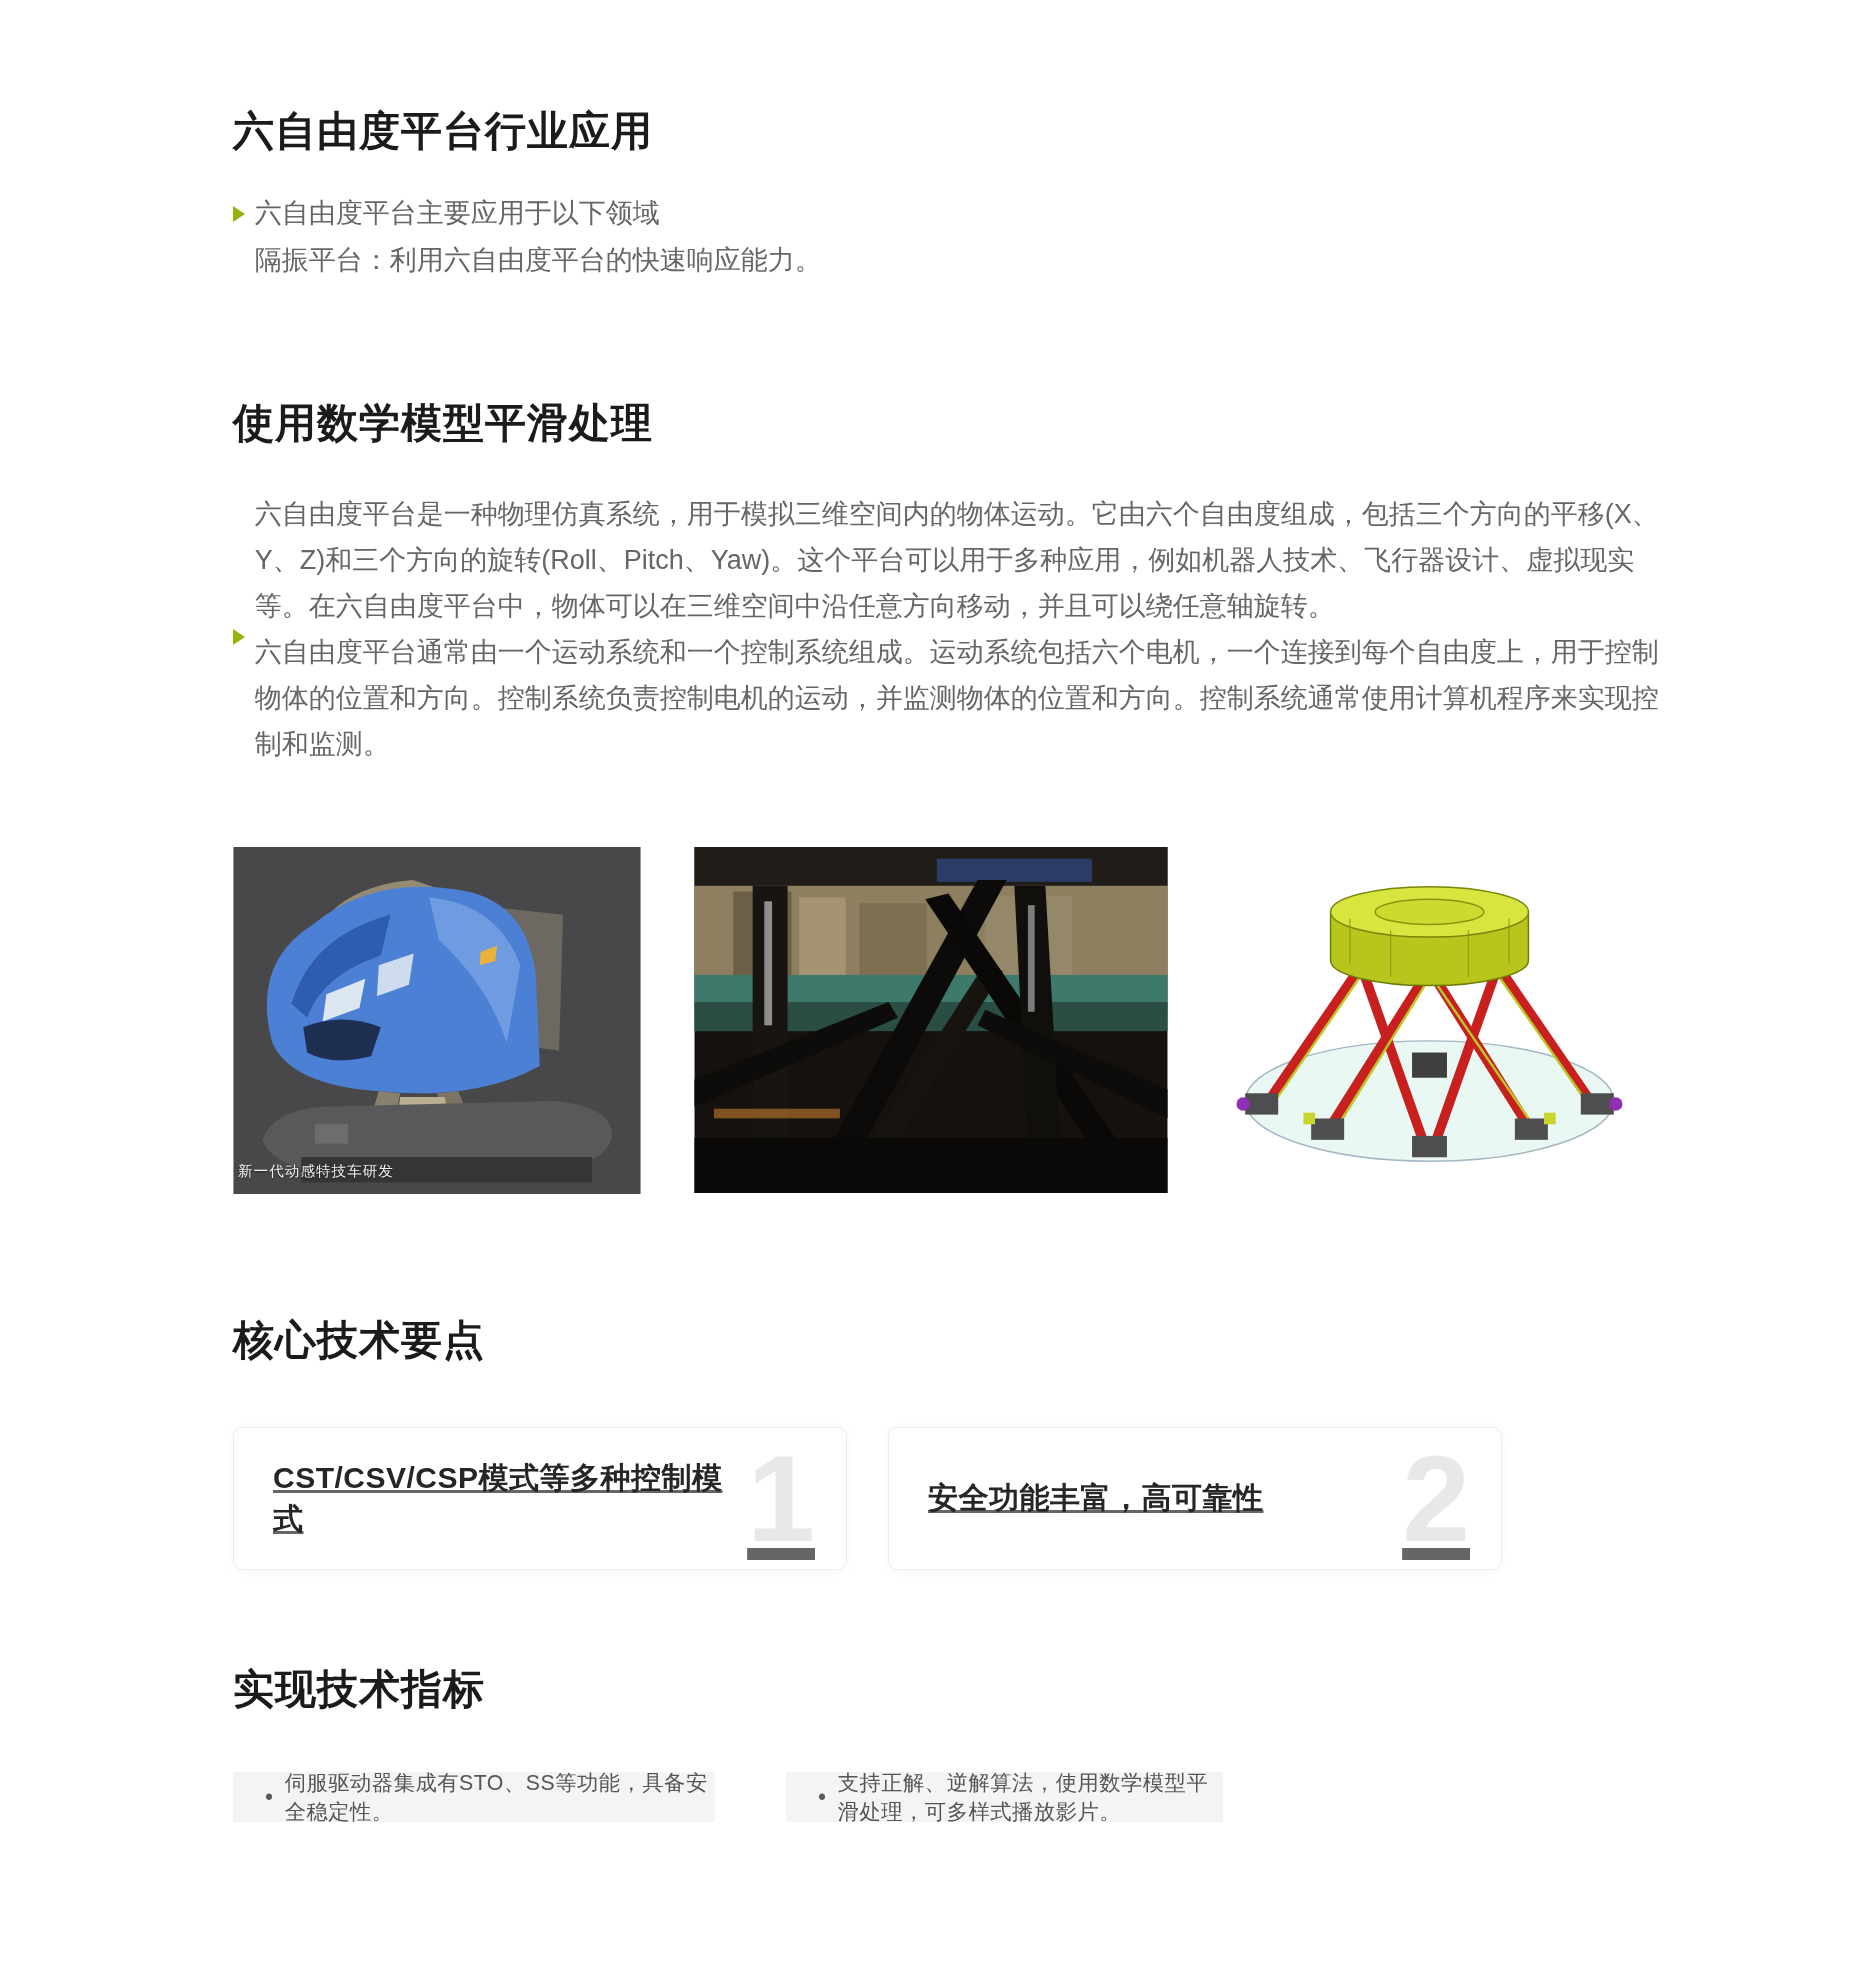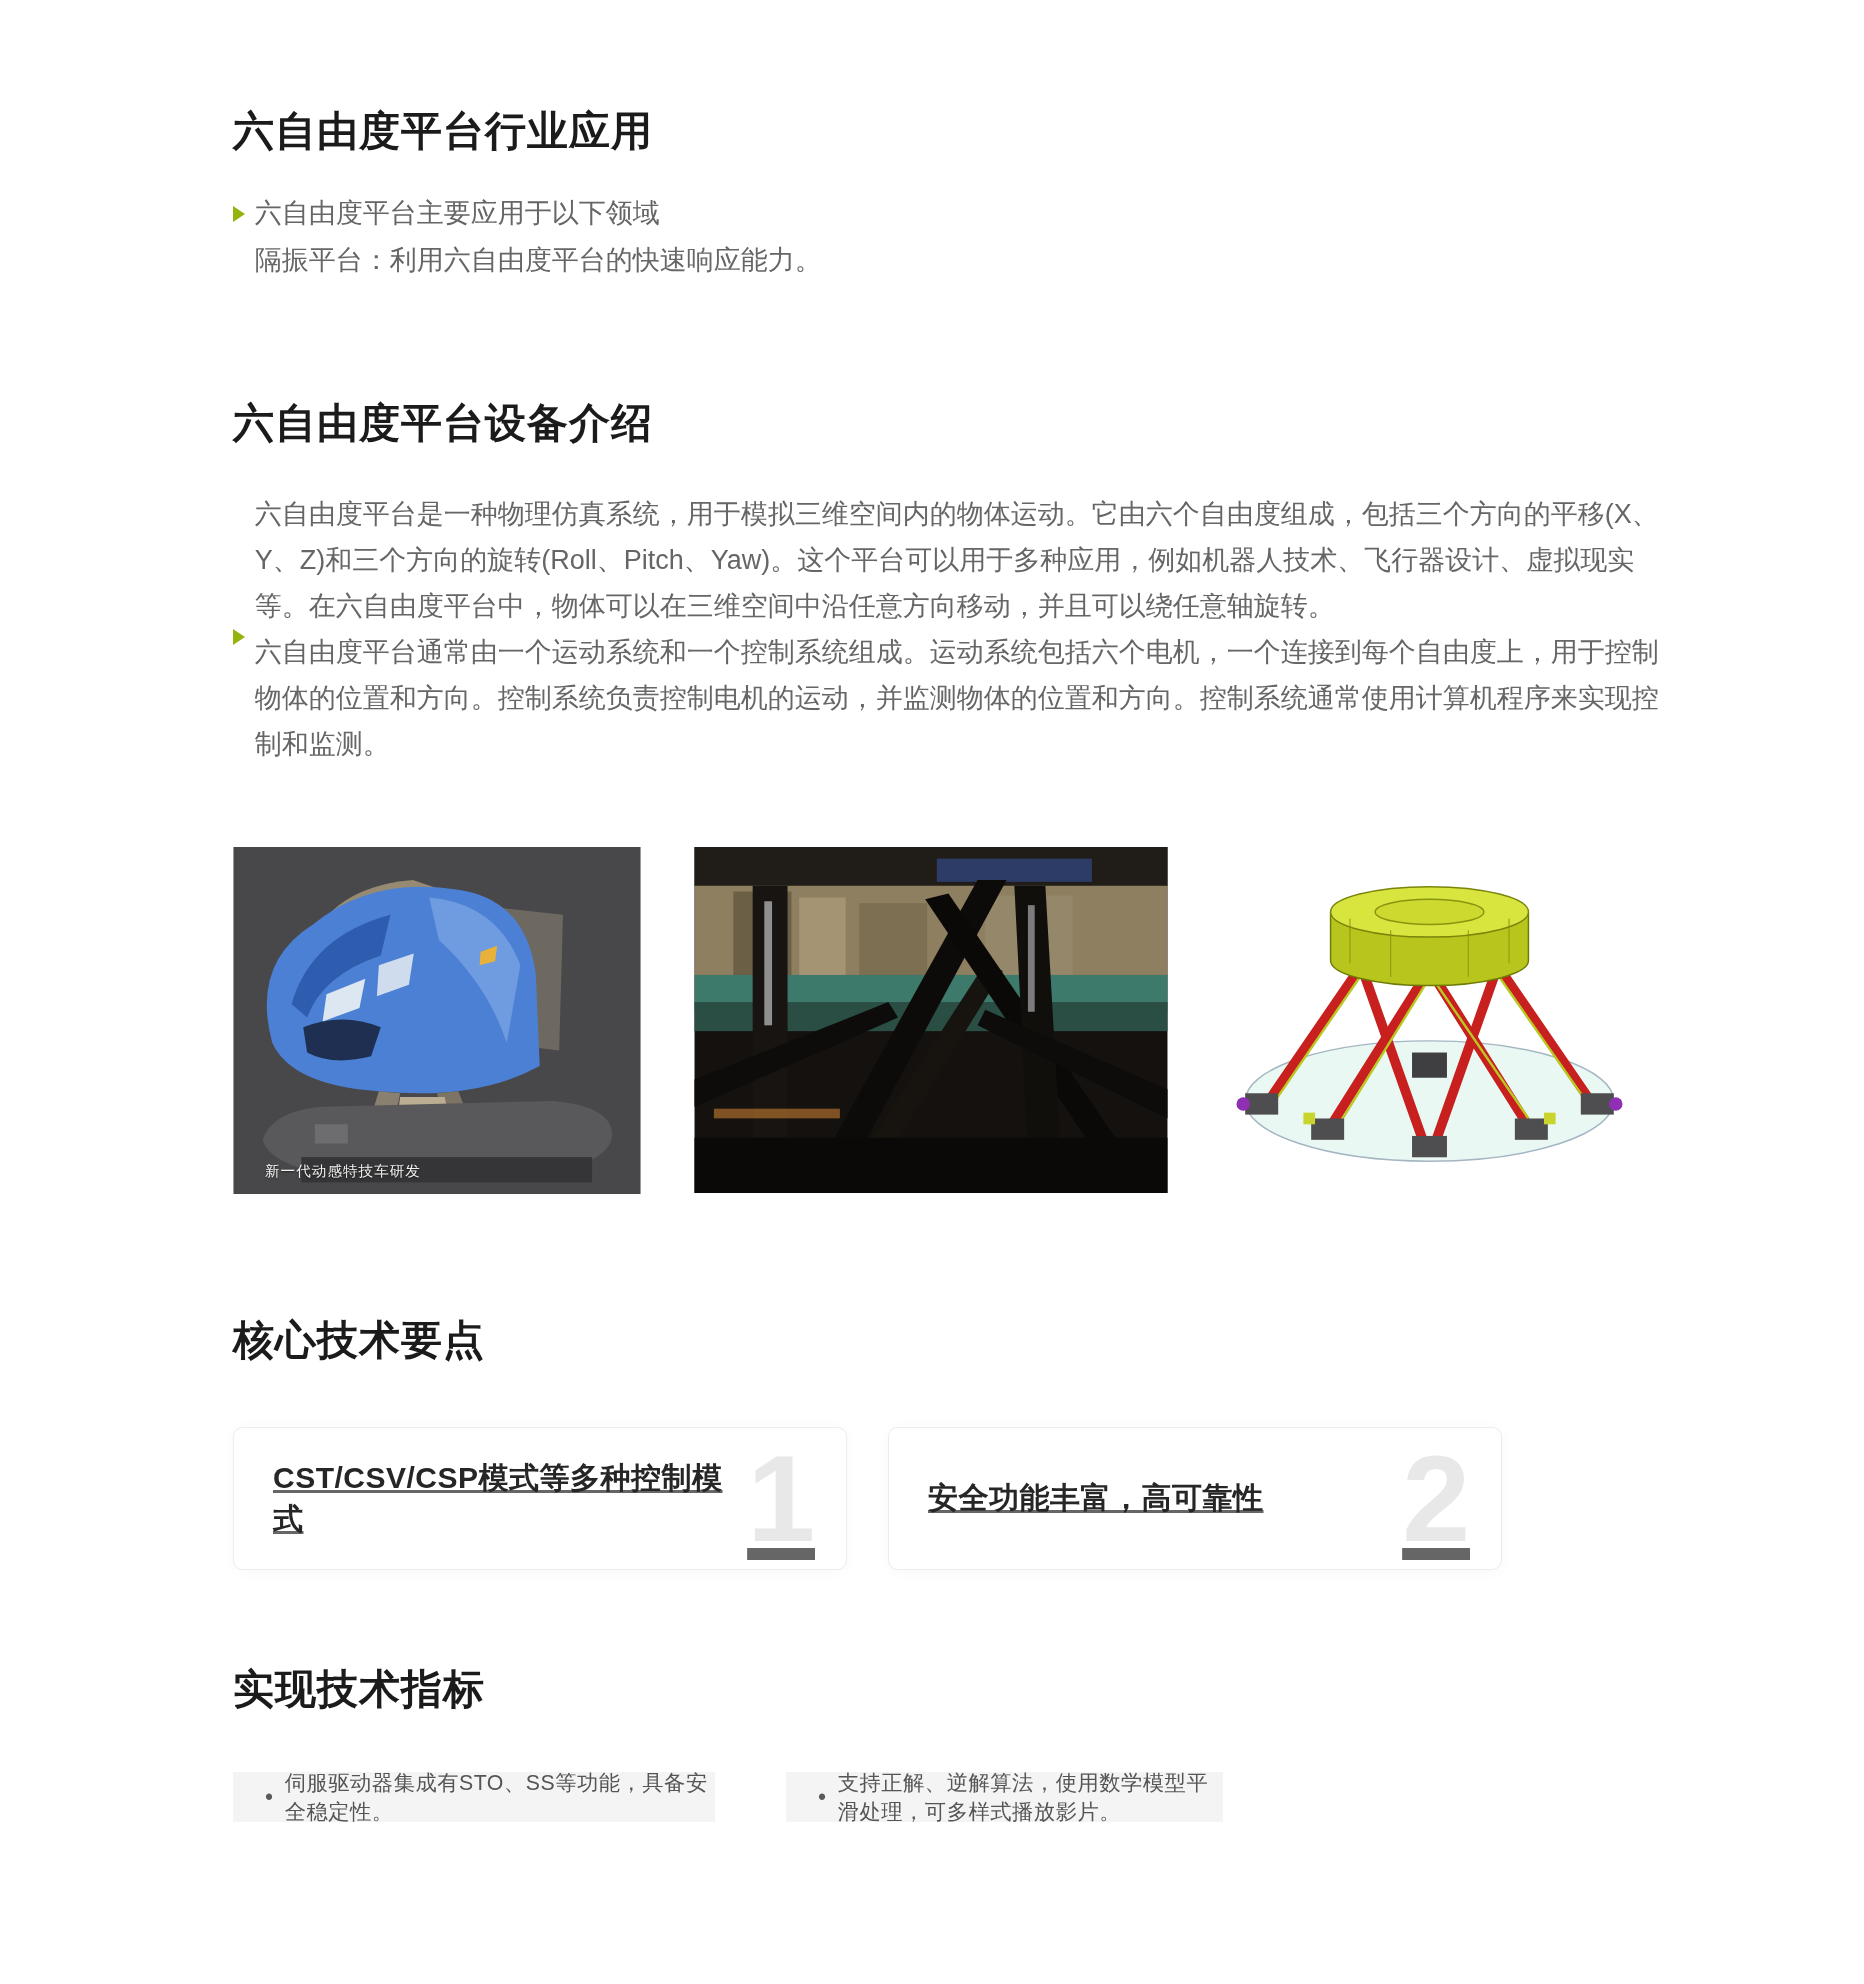--- a/index.html
+++ b/index.html
@@ -31,21 +31,21 @@
   .bullet-body { flex:1 1 auto; font-size:27px; line-height:47px; color:#666; }
   .bullet-body p, .bullet-body div { font-size:27px; line-height:47px; color:#666; }
   .b2 .bullet-body p { line-height:46px; }
 
   .images-row { margin-top:80px; display:flex; align-items:flex-start; }
   .img-frame { position:relative; flex:0 0 auto; font-size:0; }
   .img-sim { width:408px; height:347px; }
   .img-photo { width:474px; height:346px; margin-left:53px; }
   .img-cad { width:485px; height:347px; margin-left:19.4px; display:flex; align-items:center; }
   .img-caption {
-    position:absolute; left:32px; bottom:13.6px;
+    position:absolute; left:5px; bottom:13.6px;
     font-size:14.6px; line-height:17.5px; color:#f2f2f2; letter-spacing:1px;
     text-shadow:0 1px 1.9px rgba(0,0,0,.6);
   }
 
   .cards-row { margin-top:62px; display:flex; gap:41px;text-decoration:underline; }
   .feature-card {
     width:614px; height:143px; background:#fff;
     border:1px solid var(--card-border,#ececec); border-radius:9.7px;
     box-shadow:0 1.9px 13.6px rgba(0,0,0,.03);
     display:flex; align-items:center; justify-content:space-between;
@@ -74,21 +74,21 @@
 
   <h2 class="sec-title t1">六自由度平台行业应用</h2>
   <div class="bullet-row b1">
     <span class="tri"></span>
     <div class="bullet-body">
       <div>六自由度平台主要应用于以下领域</div>
       <div>隔振平台：利用六自由度平台的快速响应能力。</div>
     </div>
   </div>
 
-  <h2 class="sec-title t2">六自由度平台设备介绍</h2>
+  <h2 class="sec-title t2">使用数学模型平滑处理</h2>
   <div class="bullet-row b2">
     <span class="tri"></span>
     <div class="bullet-body">
       <p>六自由度平台是一种物理仿真系统，用于模拟三维空间内的物体运动。它由六个自由度组成，包括三个方向的平移(X、Y、Z)和三个方向的旋转(Roll、Pitch、Yaw)。这个平台可以用于多种应用，例如机器人技术、飞行器设计、虚拟现实等。在六自由度平台中，物体可以在三维空间中沿任意方向移动，并且可以绕任意轴旋转。</p>
       <p>六自由度平台通常由一个运动系统和一个控制系统组成。运动系统包括六个电机，一个连接到每个自由度上，用于控制物体的位置和方向。控制系统负责控制电机的运动，并监测物体的位置和方向。控制系统通常使用计算机程序来实现控制和监测。</p>
     </div>
   </div>
 
   <div class="images-row">
 

